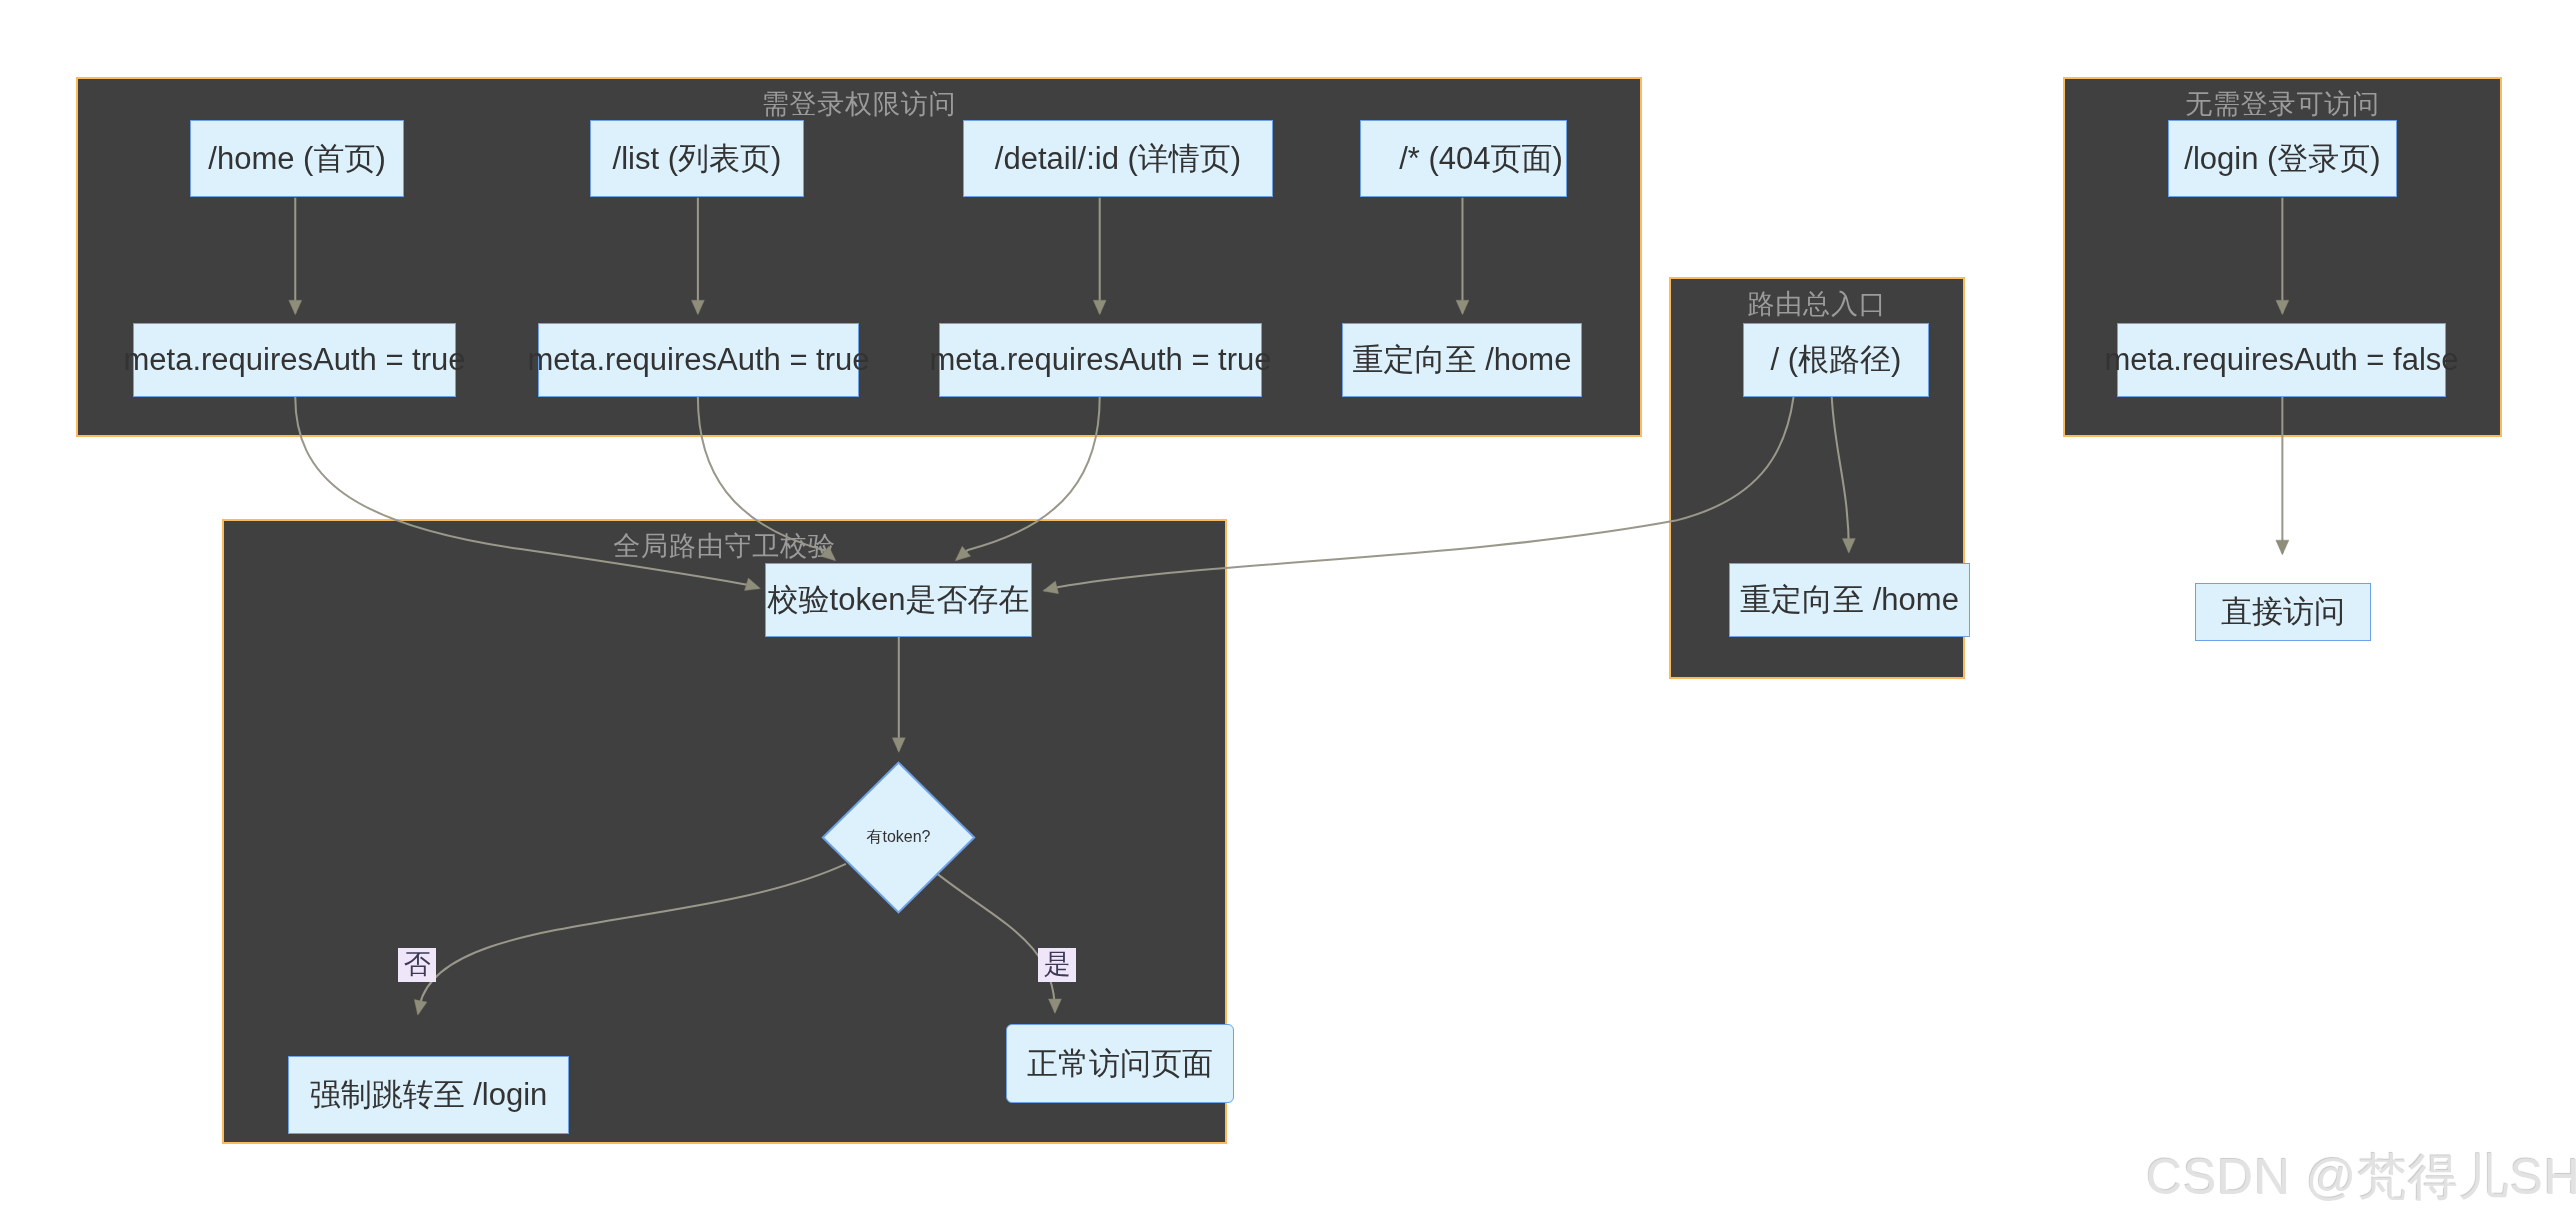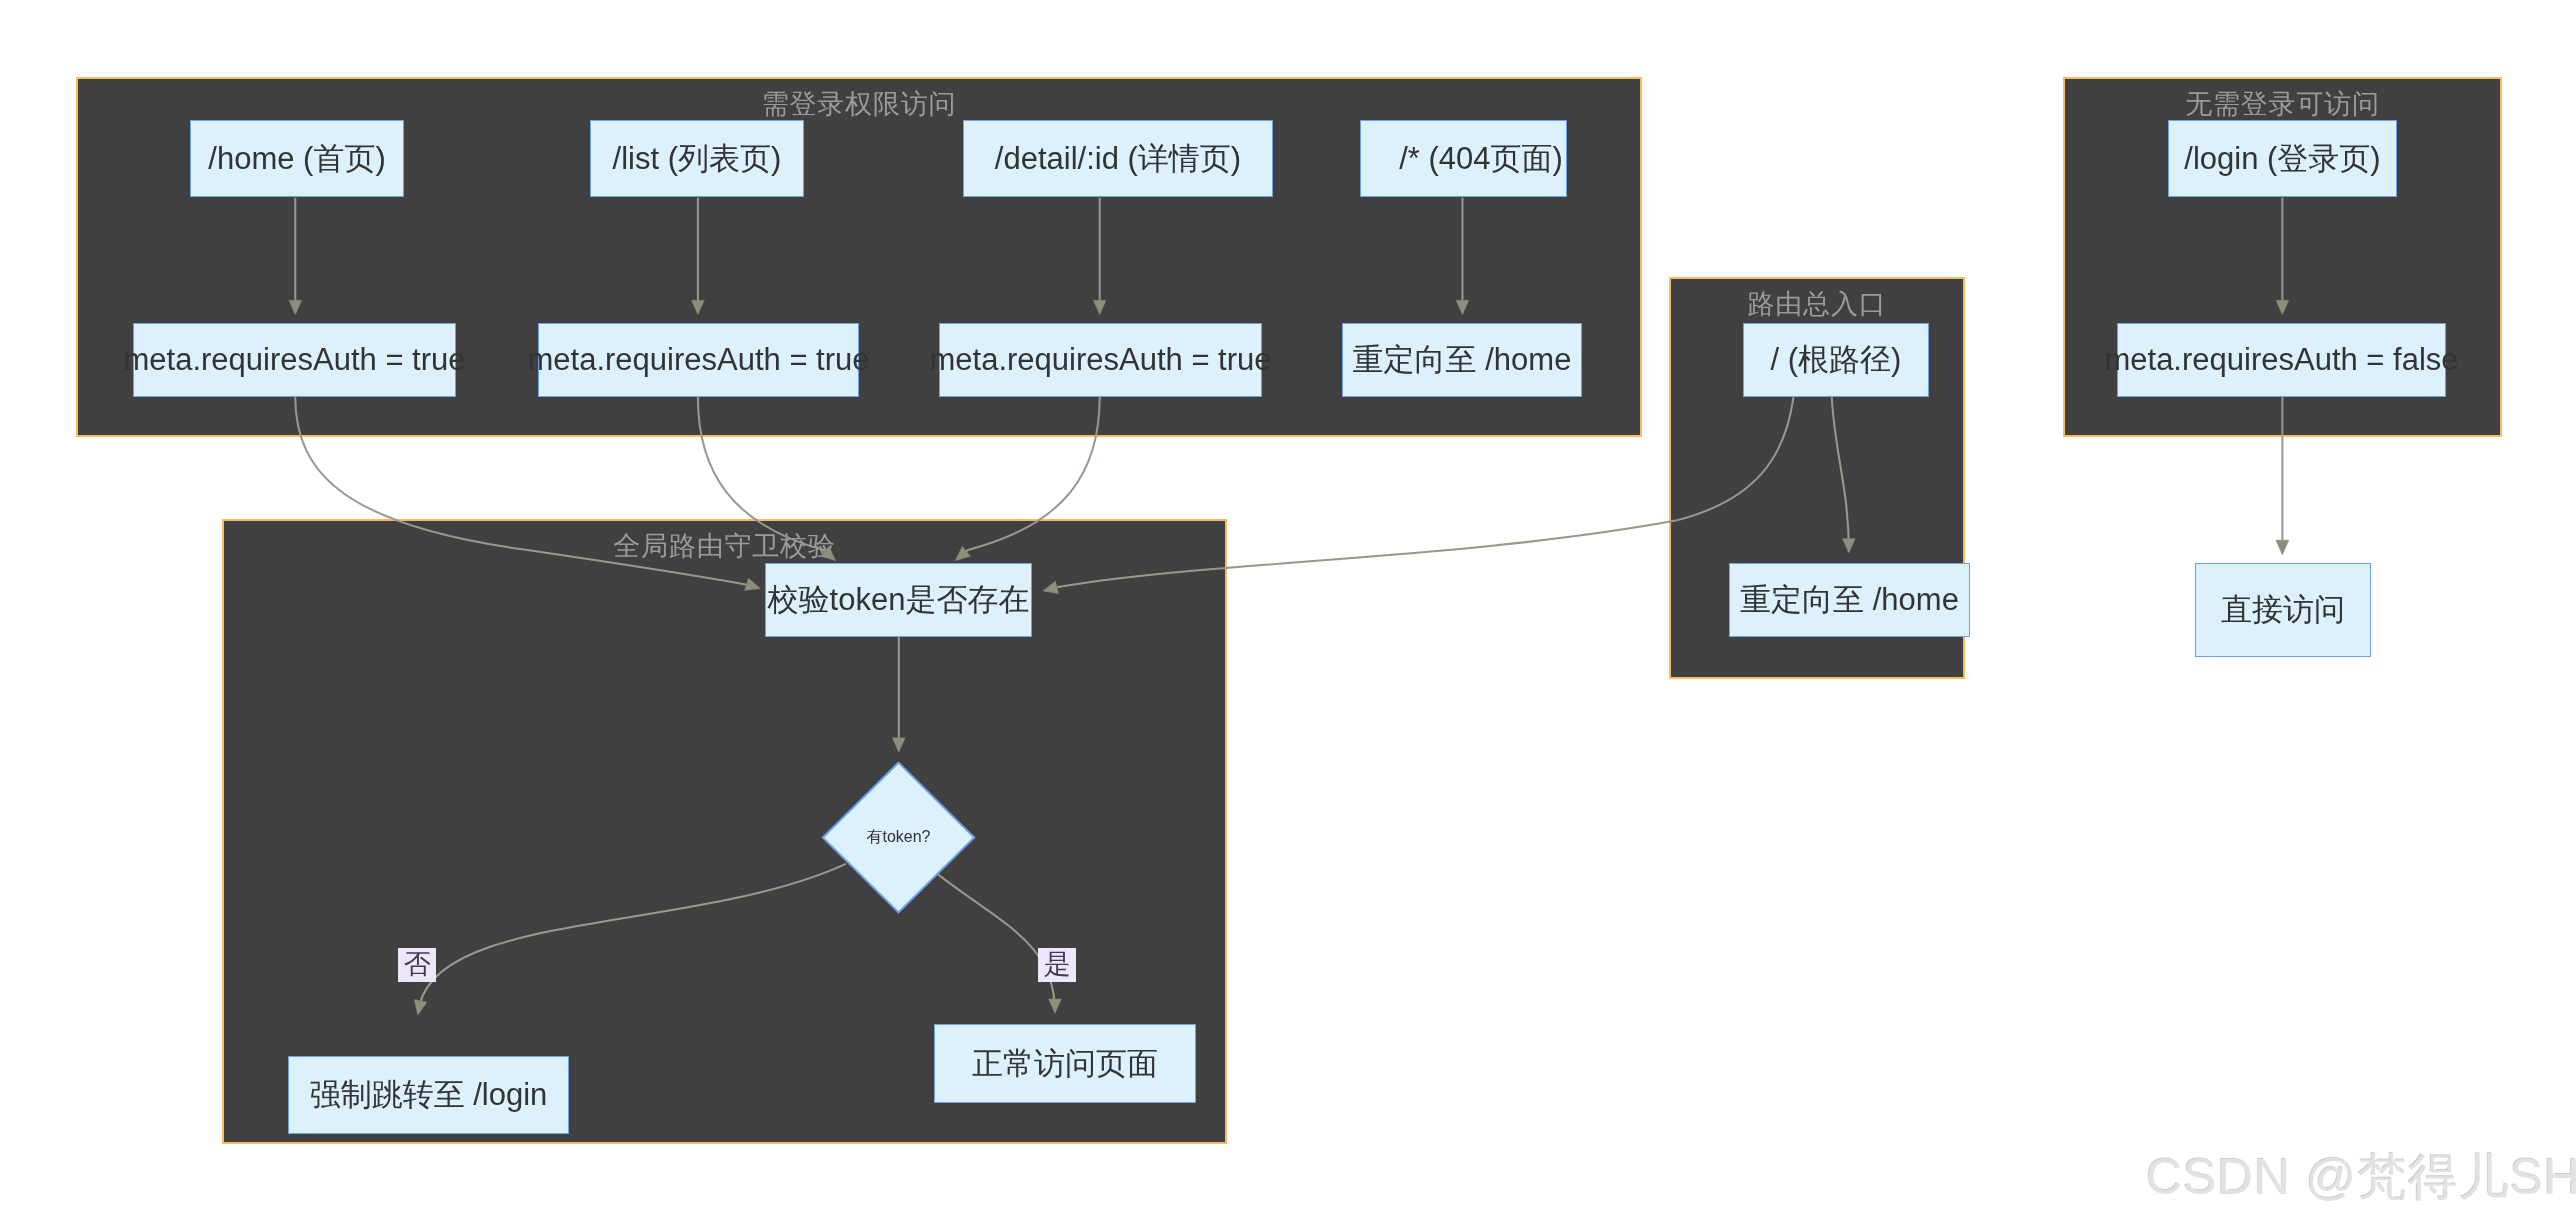--- a/index.html
+++ b/index.html
@@ -33,24 +33,24 @@
   #n-detail       {left:963px;top:120px; width:310px;height:77px;}
   #n-404          {left:1360px;top:120px; width:207px;height:77px;padding-left:35px;}
   #n-meta-home    {left:133px; top:323px; width:323px;height:74px;}
   #n-meta-list    {left:538px; top:323px; width:321px;height:74px;}
   #n-meta-detail  {left:939px;top:323px; width:323px;height:74px;}
   #n-redirect-404 {left:1342px;top:323px; width:240px;height:74px;}
   #n-root         {left:1743px;top:323px; width:186px;height:74px;}
   #n-redirect-root{left:1729px;top:563px; width:241px;height:74px;}
   #n-login        {left:2168px;top:120px; width:229px;height:77px;}
   #n-meta-login   {left:2117px;top:323px; width:329px;height:74px;}
-  #n-direct       {left:2195px;top:563px; width:176px;height:94px;font-family:Liberation Mono, monospace;}
+  #n-direct       {left:2195px;top:583px; width:176px;height:58px;font-family:Liberation Mono, monospace;}
   #n-check        {left:765px; top:563px; width:267px;height:74px;}
   #n-force        {left:288px; top:1024px;width:281px;height:78px;margin-top:32px;}
-  #n-normal       {left:934px;top:1024px;width:262px;height:79px;}
+  #n-normal       {left:1006px;top:1024px;width:228px;height:79px;border-radius:6px;}
   
   .diamond{
     position:absolute;z-index:3;left:821px;top:761px;width:155px;height:153px;
     display:flex;align-items:center;justify-content:center;
   }
   .diamond svg{position:absolute;left:0;top:0;}
   .diamond-label{position:relative;z-index:1;font-size:16px;color:#333333;}
   
   .edge-label{
     position:absolute;z-index:4;background:#EFE7F9;color:#3E3A55;

